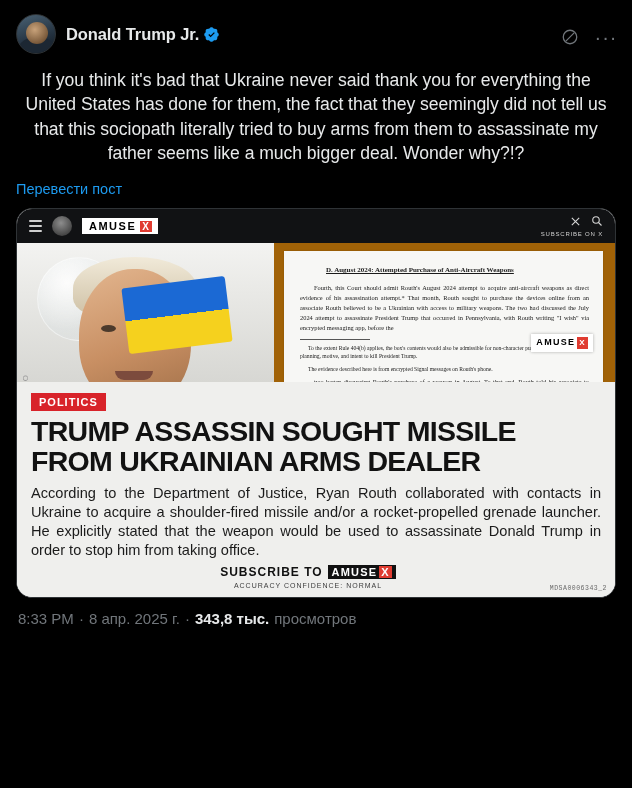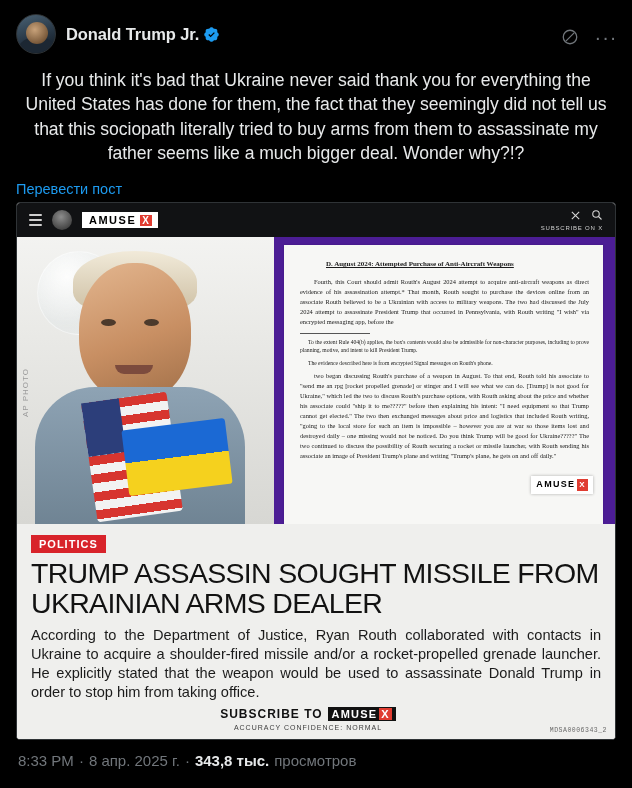--- a/index.html
+++ b/index.html
@@ -100,27 +100,27 @@
   }
   .translate-link {
     margin-top: 16px;
     font-size: 14.5px;
     color: #1d9bf0;
     cursor: pointer;
     display: inline-block;
   }
   
   .media {
-    margin-top: 4px;
+    margin-top: 10px;
     border: 1px solid #2f3336;
-    border-radius: 4px;
+    border-radius: 16px;
     overflow: hidden;
     background: #d9d9d9;
     position: relative;
-    height: 538px;
+    height: 390px;
   }
   .media-inner {
     position: absolute;
     inset: 0;
     background: #e4e4e4;
   }
   
   .media-topbar {
     position: absolute;
     top: 0; left: 0; right: 0;
@@ -244,21 +244,21 @@
     transform: rotate(-90deg);
     transform-origin: left top;
     letter-spacing: 1px;
   }
   
   .doc-panel {
     position: absolute;
     top: 34px; right: 0;
     left: 257px;
     bottom: 215px;
-    background: #4c1d95;
+    background: #a16207;
     padding: 8px 12px 0 10px;
     overflow: hidden;
   }
   .doc-page {
     background: #f7f7f5;
     height: 100%;
     padding: 14px 14px 0 16px;
     font-family: "Liberation Serif", serif;
     color: #1a1a1a;
     font-size: 6.4px;
@@ -307,21 +307,21 @@
     background: #d8232a;
     color: #fff;
     font-weight: bold;
     font-size: 11px;
     letter-spacing: 1px;
     padding: 3px 8px;
     margin-bottom: 6px;
   }
   .headline {
     font-family: "Liberation Sans", sans-serif;
-    font-weight: normal;
+    font-weight: bold;
     font-size: 28.5px;
     line-height: 1.04;
     color: #121212;
     letter-spacing: -0.7px;
   }
   .subcopy {
     margin-top: 8px;
     font-size: 14.6px;
     line-height: 1.3;
     color: #1b1b1b;

